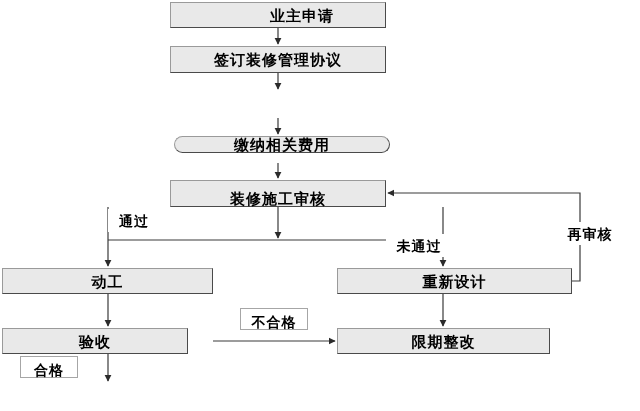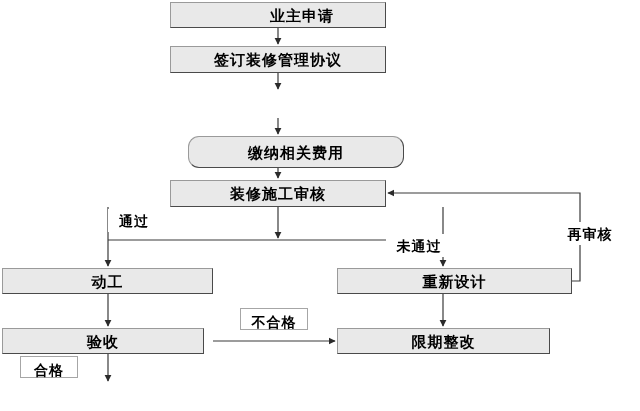--- a/index.html
+++ b/index.html
@@ -105,37 +105,37 @@
 
   <div class="node" style="left:170px; top:2px; width:216px; height:26px;padding-left:48px;">
     <span>业主申请</span>
   </div>
 
   <div class="node" style="left:170px; top:46px; width:216px; height:27px;">
     <span>签订装修管理协议</span>
   </div>
 
 
-  <div class="node" style="left:188px; top:136px; width:216px; height:32px;border-radius:11px;">
+  <div class="node" style="left:174px; top:136px; width:216px; height:17px;border-radius:11px;">
     <span>缴纳相关费用</span>
   </div>
 
-  <div class="node" style="left:170px; top:180px; width:216px; height:27px;">
+  <div class="node" style="left:170px; top:180px; width:216px; height:27px;align-items:flex-end;">
     <span>装修施工审核</span>
   </div>
 
   <div class="node" style="left:2px; top:268px; width:211px; height:26px;">
     <span>动工</span>
   </div>
 
   <div class="node" style="left:337px; top:268px; width:235px; height:26px;">
     <span>重新设计</span>
   </div>
 
-  <div class="node" style="left:2px; top:328px; width:202px; height:26px;text-align:right;">
+  <div class="node" style="left:2px; top:328px; width:186px; height:26px;text-align:right;">
     <span>验收</span>
   </div>
 
   <div class="node" style="left:337px; top:328px; width:213px; height:26px;">
     <span>限期整改</span>
   </div>
 
 
   <div class="edge-label plain" style="left:108px; top:209px; width:52px; height:23px;justify-content:center;">
     <span>通过</span>

